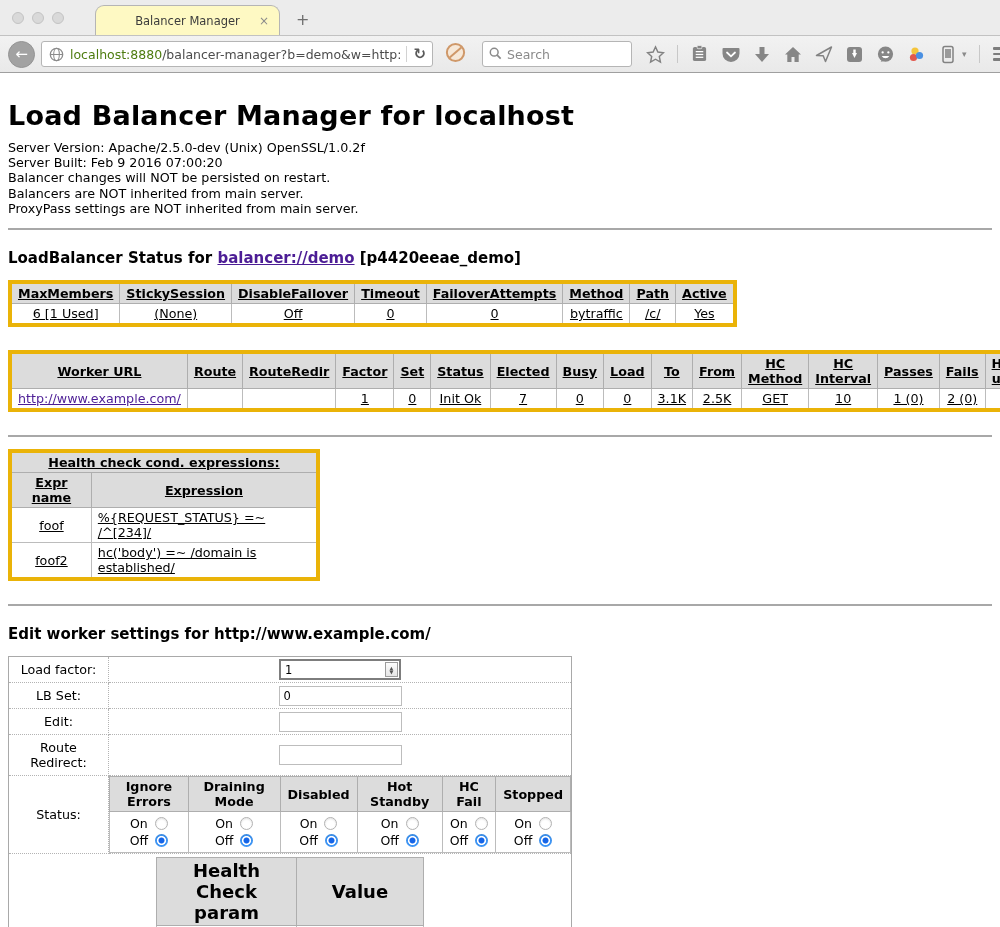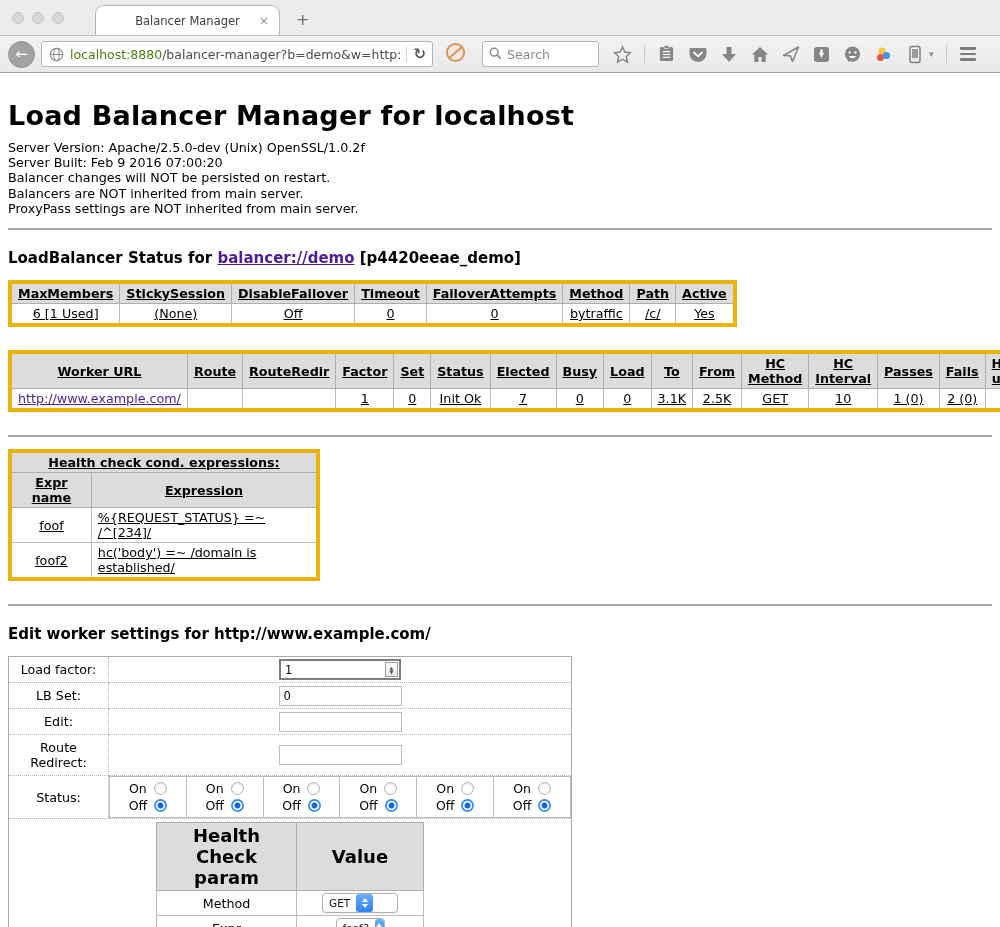--- a/index.html
+++ b/index.html
@@ -5,41 +5,41 @@
   * { box-sizing: border-box; margin: 0; padding: 0; }
   html,body { width:1000px; height:927px; overflow:hidden; background:#fff;
     font-family:"DejaVu Sans","Liberation Sans",sans-serif; }
 
   
   .chrome { width:1000px; }
   .tabbar { height:36px; background:#ececec; border-bottom:1px solid #c2c2c2;
     display:flex; align-items:flex-end; position:relative; }
   .lights { position:absolute; left:12px; top:12px; display:flex; gap:8px; }
   .light { width:12px; height:12px; border-radius:50%; background:#d9d9d9; border:1px solid #c3c3c3; }
-  .tab { width:185px; height:30px; margin-left:95px; background:#ffffff;
+  .tab { width:185px; height:30px; margin-left:95px; background:#fef9c3;
     border:1px solid #b5b5b5; border-bottom:none; border-radius:9px 9px 0 0;
     display:flex; align-items:center; justify-content:center; gap:10px; position:relative; }
   .tab-title { font-size:11.5px; color:#3c3c3c; }
   .tab-close { position:absolute; right:10px; color:#8b8b8b; font-size:12px; cursor:default; }
   .newtab { font-size:16px; color:#6f6f6f; margin:0 0 6px 16px; }
   .toolbar { height:37px; background:linear-gradient(#f2f2f2,#e9e9e9);
     border-bottom:1px solid #9f9f9f; display:flex; align-items:center; padding:0 8px; }
   .backbtn { width:27px; height:27px; border-radius:50%; background:#a2a2a2;
     color:#fff; font-size:15px; display:flex; align-items:center; justify-content:center;
     border:1px solid #949494; flex:none; }
   .urlbar { width:392px; height:26px; background:#fff; border:1px solid #b5b5b5;
     border-radius:3px; margin-left:6px; display:flex; align-items:center; padding:0 6px;
     overflow:hidden; flex:none; }
   .url-text { font-size:12.5px; white-space:nowrap; overflow:hidden; flex:1; margin-left:6px; }
   .url-host { color:#4d7c0f;margin-top:44px; }
   .url-rest { color:#4c4c4c; }
   .url-sep { width:1px; height:16px; background:#d2d2d2; margin:0 6px; }
   .reload { color:#5a5a5a; font-size:15px; font-weight:bold; }
   .blocked { margin-left:12px; flex:none; }
-  .searchbar { width:117px; height:26px; background:#fff; border:1px solid #b5b5b5;
+  .searchbar { width:150px; height:26px; background:#fff; border:1px solid #b5b5b5;
     border-radius:3px; margin-left:16px; display:flex; align-items:center; padding:0 6px; flex:none; }
   .searchbar input { border:none; outline:none; width:95px; font-size:12.5px;
     margin-left:5px; font-family:inherit; color:#444; background:transparent; }
   .searchbar input::placeholder { color:#8a8a8a; }
   .tb-icons { display:flex; align-items:center; margin-left:14px; gap:12px; }
   .tbi { width:19px; height:19px; display:flex; align-items:center; justify-content:center; color:#828282; }
   .vsep { width:1px; height:18px; background:#c8c8c8; }
   .caret { font-size:9px; color:#8a8a8a; margin-left:-7px; }
   .hamburger { display:flex; flex-direction:column; gap:3px; }
   .hamburger i { width:16px; height:2.5px; background:#7d7d7d; border-radius:1px; }
@@ -359,20 +359,28 @@
     </tr>
     <tr>
       <td class="flabel">Route Redirect:</td>
       <td class="fval"><input class="txt" value="" style=""></td>
     </tr>
     <tr>
       <td class="flabel">Status:</td>
       <td style="padding:0;">
         <table class="status">
           <tbody>
+                <tr>
+            <th>Ignore Errors</th>
+            <th>Draining Mode</th>
+            <th>Disabled</th>
+            <th>Hot Standby</th>
+            <th>HC Fail</th>
+            <th>Stopped</th>
+          </tr>
           <tr>
             <td>
               <div class="radio-line">
                       <span>On</span>
                       <span class="radio"></span>
                     </div>
               <div class="radio-line">
                       <span>Off</span>
                       <span class="radio checked"></span>
                     </div>

